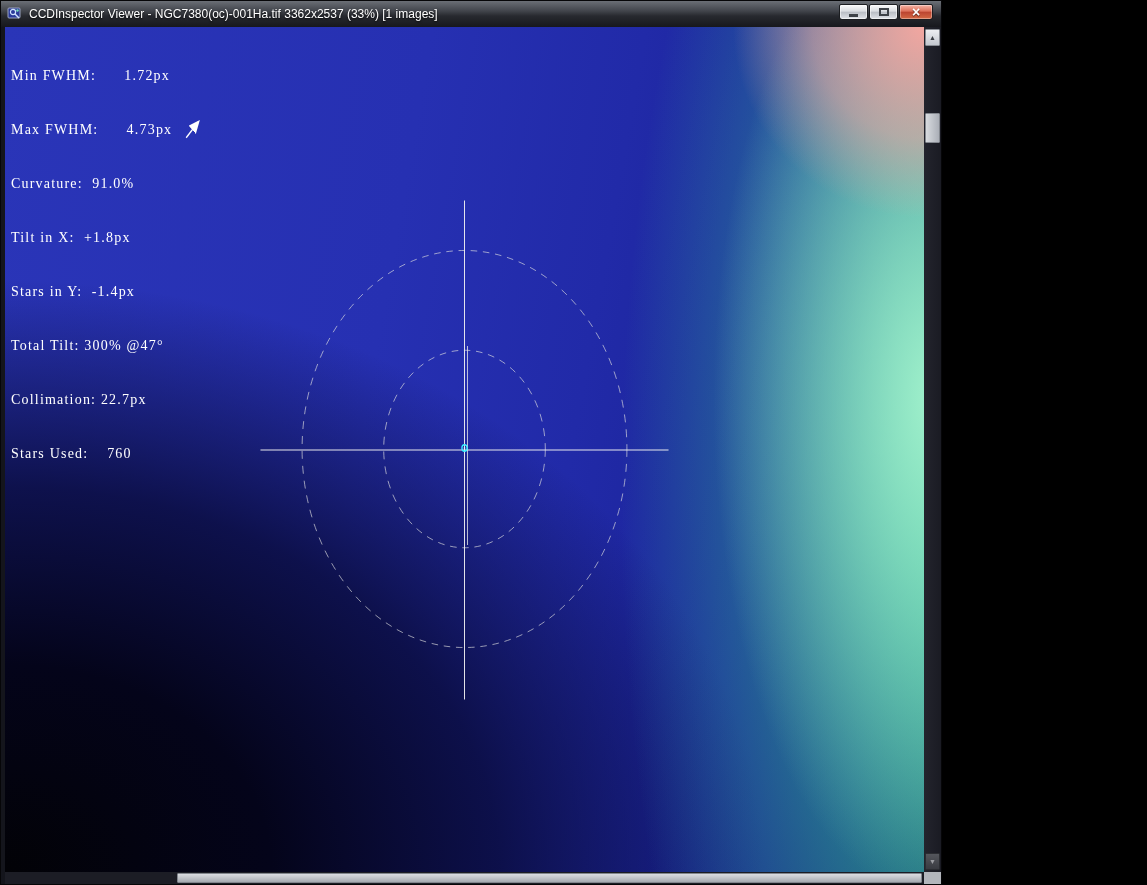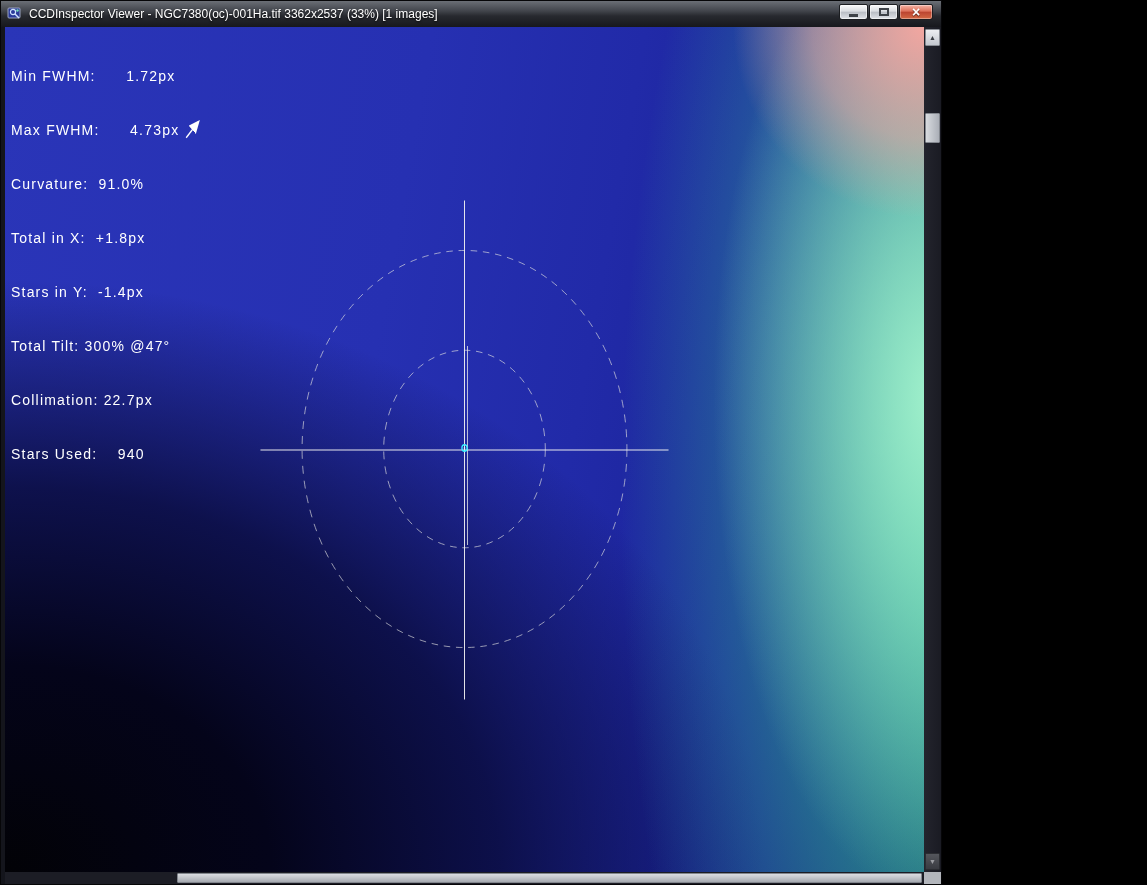--- a/index.html
+++ b/index.html
@@ -43,21 +43,21 @@
     background:
       radial-gradient(circle 265px at 100% 0%, rgba(248,167,160,0.97) 0%, rgba(248,167,160,0.55) 42%, rgba(248,167,160,0) 72%),
       radial-gradient(ellipse 220px 500px at 101% 44%, rgba(170,246,208,0.92) 0%, rgba(170,246,208,0) 100%),
       radial-gradient(ellipse 340px 920px at 104% 55%, rgba(56,204,158,0.96) 0%, rgba(56,204,158,0) 100%),
       radial-gradient(ellipse 950px 740px at 0% 100%, #020206 0%, #04041a 28%, rgba(9,11,58,0.85) 52%, rgba(18,22,110,0) 80%),
       linear-gradient(100deg, #2a35b8 0%, #2630b2 40%, #212aa8 60%, #1a2398 78%, #141b80 92%, #111768 100%);
   }
 
   .stats {
     position:absolute; top:4px; left:6px; color:#ffffff;
-    font-family:Liberation Sans, sans-serif;
+    font-family:Liberation Serif, serif;
     font-size:14px; line-height:18px; letter-spacing:1.2px;
     white-space:pre; z-index:3;
   }
 
   .annot { position:absolute; inset:0; width:100%; height:100%; z-index:2; }
 
   
   .vscroll { position:absolute; top:0; right:0; width:17px; bottom:12px; background:linear-gradient(90deg,#23242d,#1a1b23); }
   .sbtn {
     position:absolute; left:1px; width:15px; height:17px;
@@ -101,25 +101,25 @@
   </div>
 
   <div class="content">
 
     <div class="image-area">
 
       <div class="stats">
         <div class="stat-line">Min FWHM:      1.72px</div>
         <div class="stat-line">Max FWHM:      4.73px</div>
         <div class="stat-line">Curvature:  91.0%</div>
-        <div class="stat-line">Total in X:  +1.8px</div>
+        <div class="stat-line">Tilt in X:  +1.8px</div>
         <div class="stat-line">Stars in Y:  -1.4px</div>
         <div class="stat-line">Total Tilt: 300% @47°</div>
         <div class="stat-line">Collimation: 22.7px</div>
-        <div class="stat-line">Stars Used:    940</div>
+        <div class="stat-line">Stars Used:    760</div>
       </div>
 
       <svg class="annot" viewBox="0 0 1126 847" preserveAspectRatio="none">
         <defs>
           <marker id="ah" markerWidth="9" markerHeight="8" refX="6.5" refY="3.5" orient="auto">
             <path d="M0,0 L8,3.5 L0,7 z" fill="#ffffff"></path>
           </marker>
         </defs>
 
         <circle cx="563" cy="423" r="199" fill="none" stroke="rgba(225,225,225,0.72)" stroke-width="1" stroke-dasharray="8 7"></circle>

